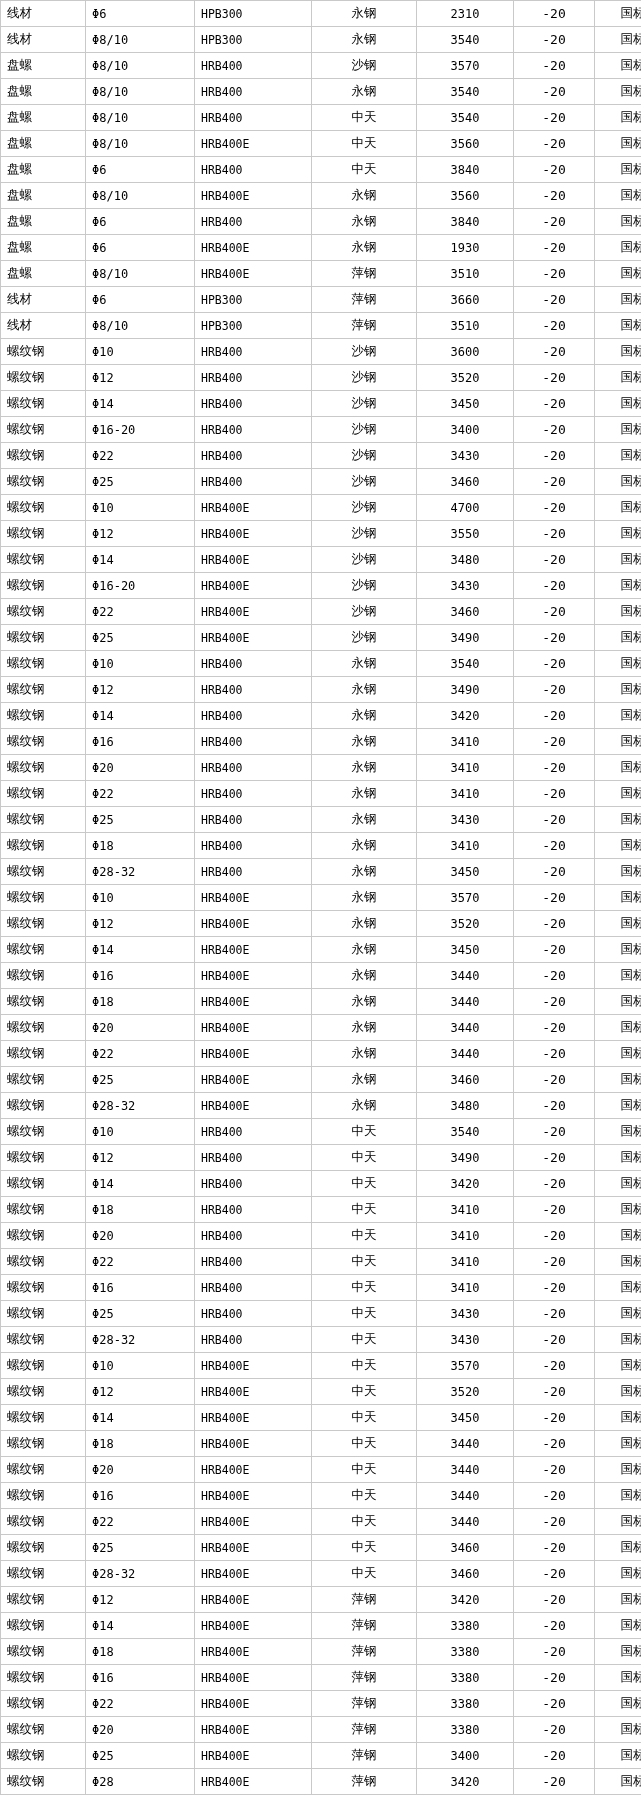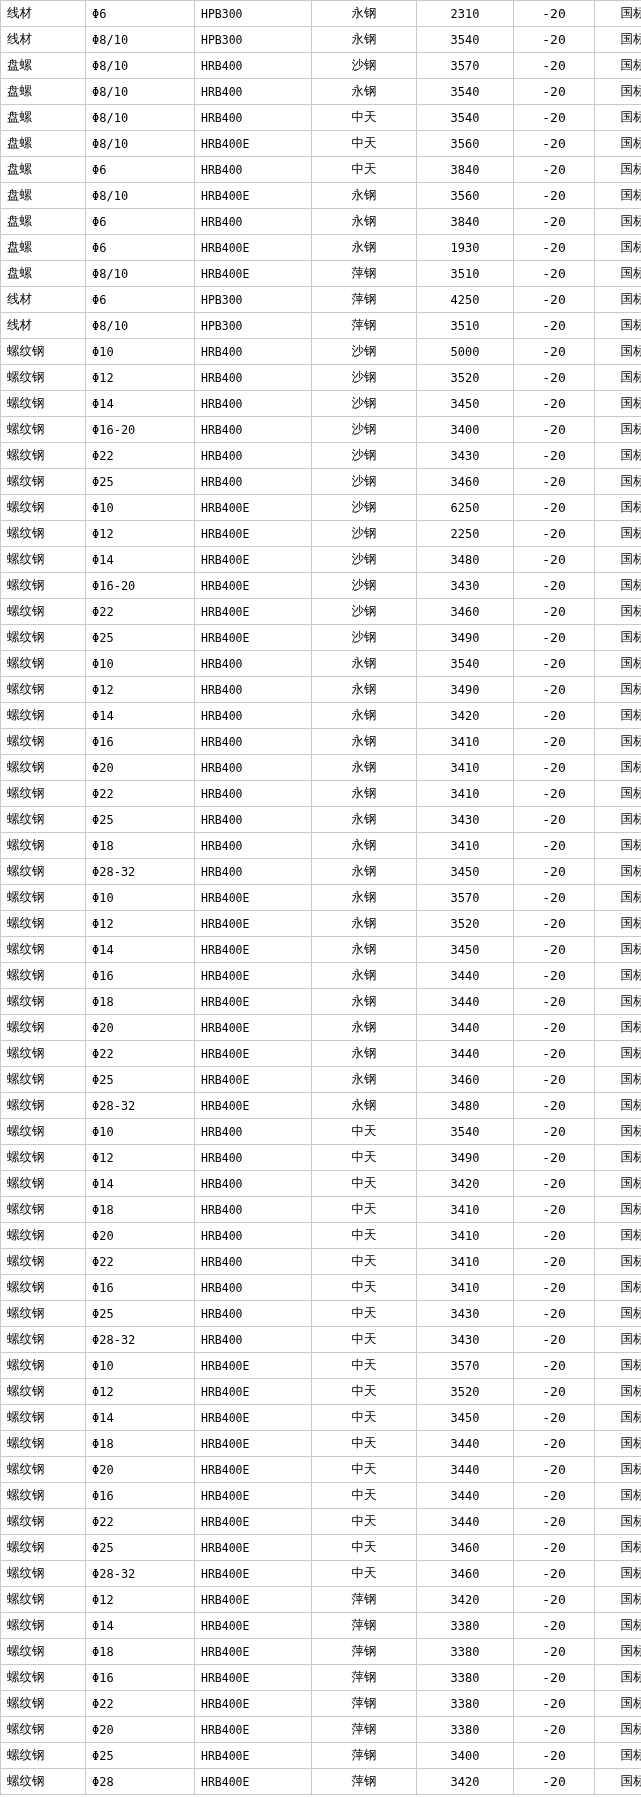--- a/index.html
+++ b/index.html
@@ -149,39 +149,39 @@
           <td class="col-mill">萍钢</td>
           <td class="col-price">3510</td>
           <td class="col-chg">-20</td>
           <td class="col-std">国标</td>
         </tr>
         <tr>
           <td class="col-cat">线材</td>
           <td class="col-spec">Φ6</td>
           <td class="col-grade">HPB300</td>
           <td class="col-mill">萍钢</td>
-          <td class="col-price">4250</td>
+          <td class="col-price">3660</td>
           <td class="col-chg">-20</td>
           <td class="col-std">国标</td>
         </tr>
         <tr>
           <td class="col-cat">线材</td>
           <td class="col-spec">Φ8/10</td>
           <td class="col-grade">HPB300</td>
           <td class="col-mill">萍钢</td>
           <td class="col-price">3510</td>
           <td class="col-chg">-20</td>
           <td class="col-std">国标</td>
         </tr>
         <tr>
           <td class="col-cat">螺纹钢</td>
           <td class="col-spec">Φ10</td>
           <td class="col-grade">HRB400</td>
           <td class="col-mill">沙钢</td>
-          <td class="col-price">5000</td>
+          <td class="col-price">3600</td>
           <td class="col-chg">-20</td>
           <td class="col-std">国标</td>
         </tr>
         <tr>
           <td class="col-cat">螺纹钢</td>
           <td class="col-spec">Φ12</td>
           <td class="col-grade">HRB400</td>
           <td class="col-mill">沙钢</td>
           <td class="col-price">3520</td>
           <td class="col-chg">-20</td>
@@ -221,30 +221,30 @@
           <td class="col-mill">沙钢</td>
           <td class="col-price">3460</td>
           <td class="col-chg">-20</td>
           <td class="col-std">国标</td>
         </tr>
         <tr>
           <td class="col-cat">螺纹钢</td>
           <td class="col-spec">Φ10</td>
           <td class="col-grade">HRB400E</td>
           <td class="col-mill">沙钢</td>
-          <td class="col-price">6250</td>
+          <td class="col-price">4700</td>
           <td class="col-chg">-20</td>
           <td class="col-std">国标</td>
         </tr>
         <tr>
           <td class="col-cat">螺纹钢</td>
           <td class="col-spec">Φ12</td>
           <td class="col-grade">HRB400E</td>
           <td class="col-mill">沙钢</td>
-          <td class="col-price">2250</td>
+          <td class="col-price">3550</td>
           <td class="col-chg">-20</td>
           <td class="col-std">国标</td>
         </tr>
         <tr>
           <td class="col-cat">螺纹钢</td>
           <td class="col-spec">Φ14</td>
           <td class="col-grade">HRB400E</td>
           <td class="col-mill">沙钢</td>
           <td class="col-price">3480</td>
           <td class="col-chg">-20</td>

